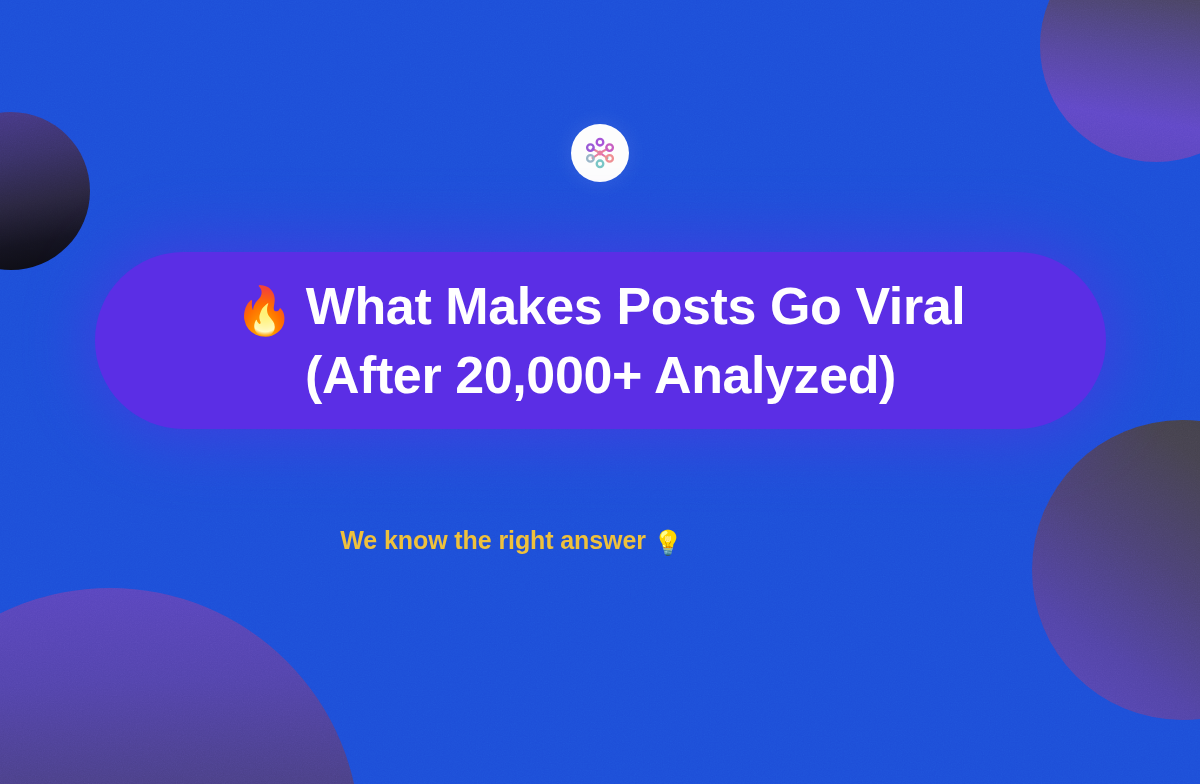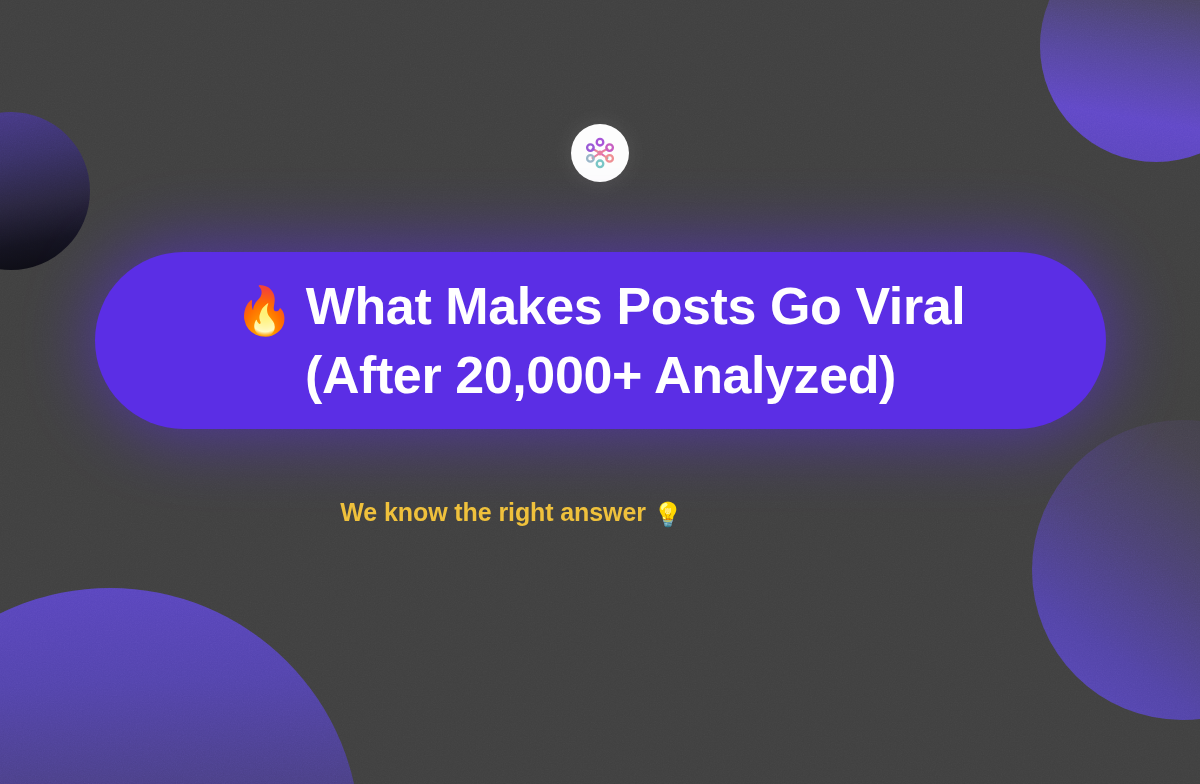--- a/index.html
+++ b/index.html
@@ -8,21 +8,21 @@
   html, body {
     width:1200px; height:784px;
     background:#000;
     overflow:hidden;
   }
 
   .stage {
     position:relative;
     width:1200px;
     height:784px;
-    background:#404040;
+    background:#1d4ed8;
     overflow:hidden;
     font-family:"Liberation Sans", sans-serif;
     padding-left:21px;
   }
 
   
   .blob {
     position:absolute;
     border-radius:50%;
     pointer-events:none;
@@ -115,21 +115,21 @@
 
   .fire {
     font-size:47px;
     vertical-align:-3px;
     margin-right:12px;
   }
 
   
   .subtitle {
     position:absolute;
-    left:0; top:498px;
+    left:0; top:526px;
     width:1024px;
     text-align:center;
     color:#efc13c;
     font-size:25px;
     font-weight:700;
     letter-spacing:-0.1px;
     white-space:nowrap;
   }
   .bulb {
     font-size:24px;

